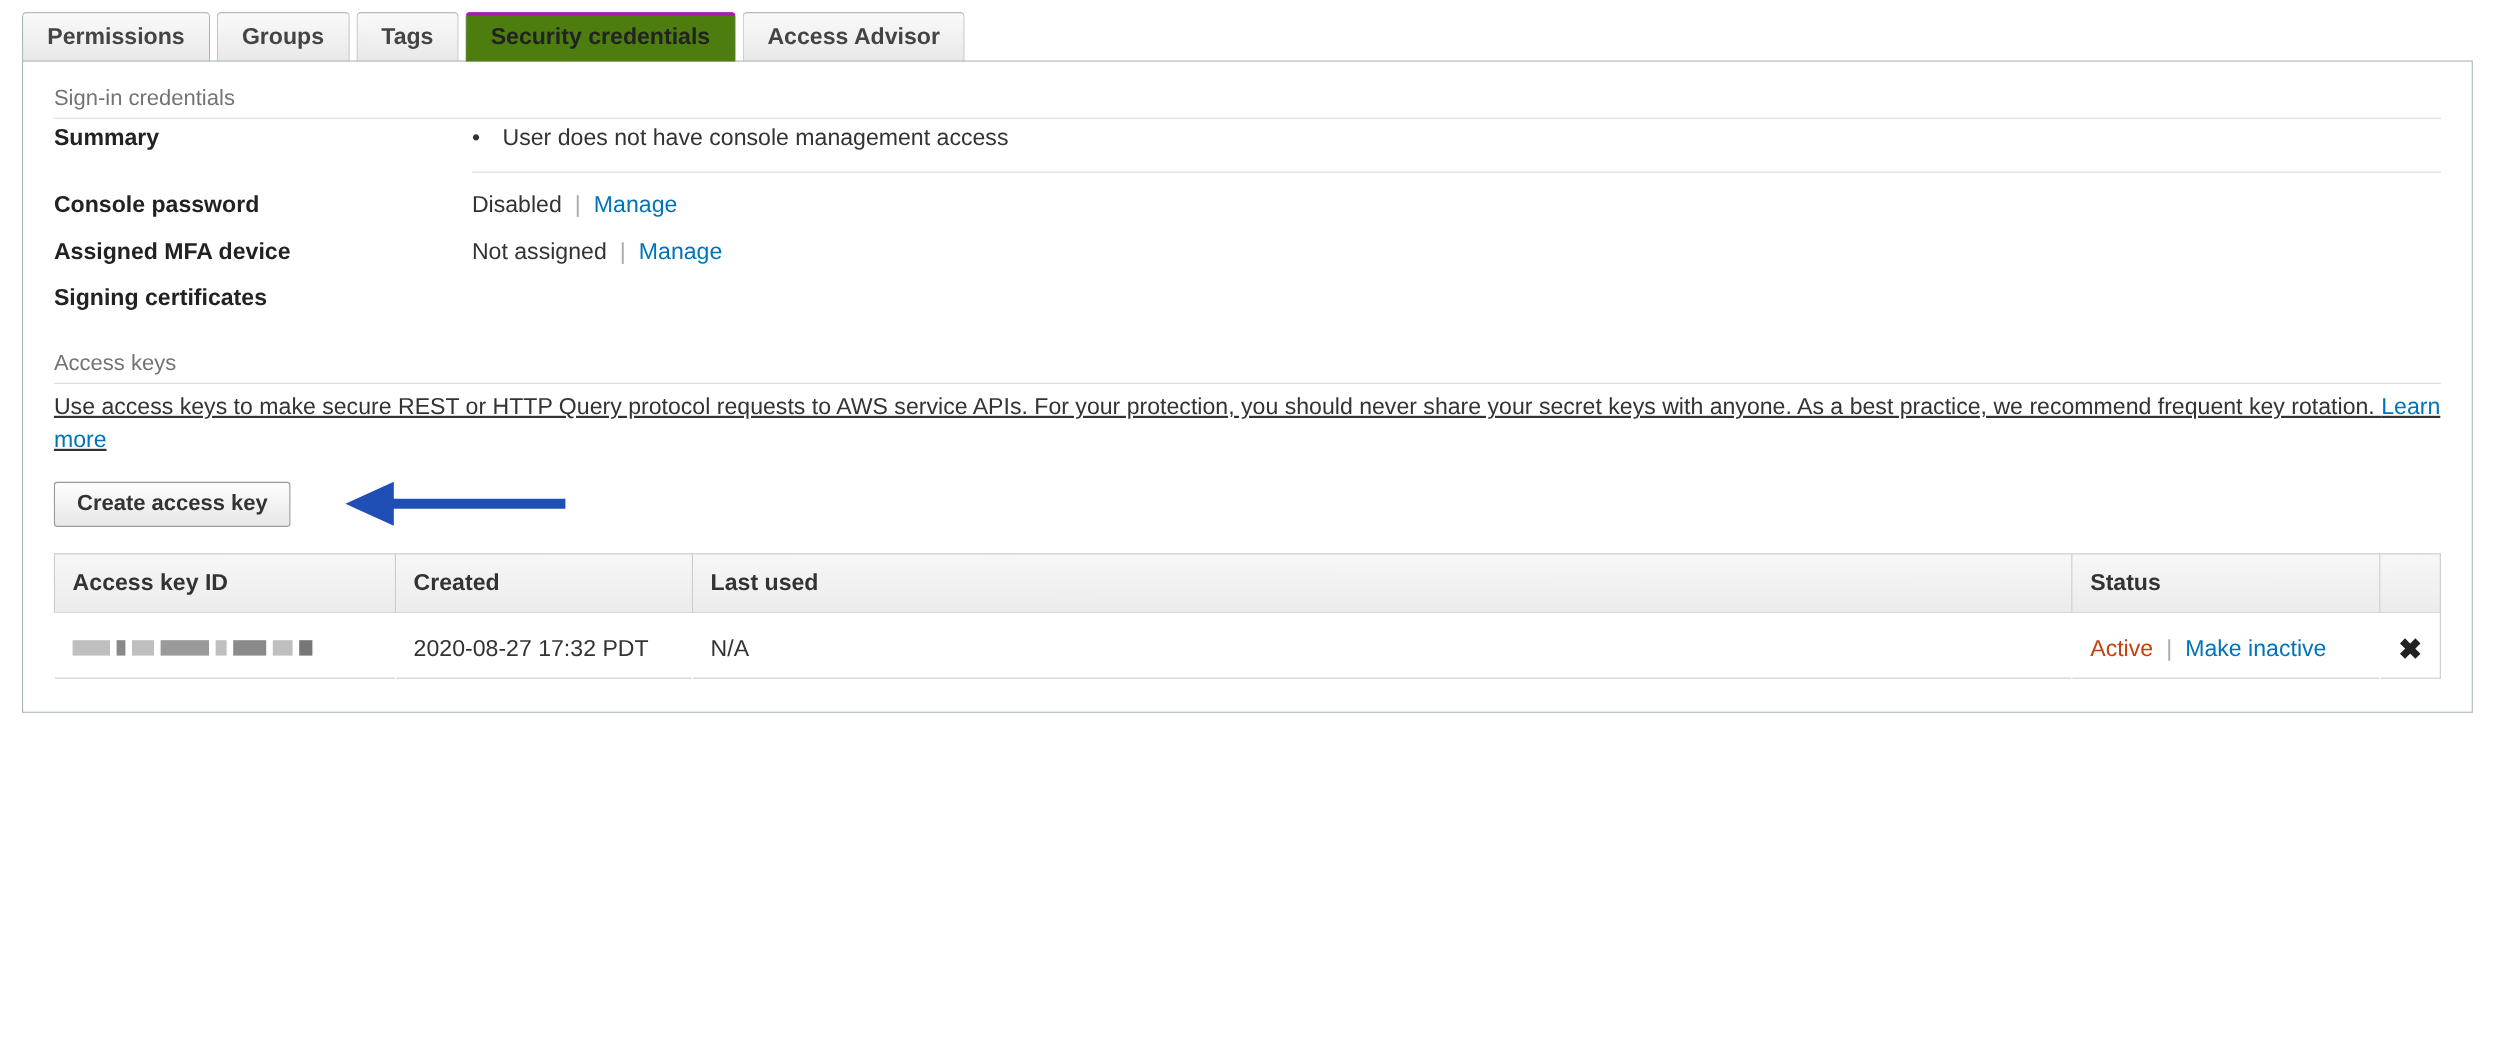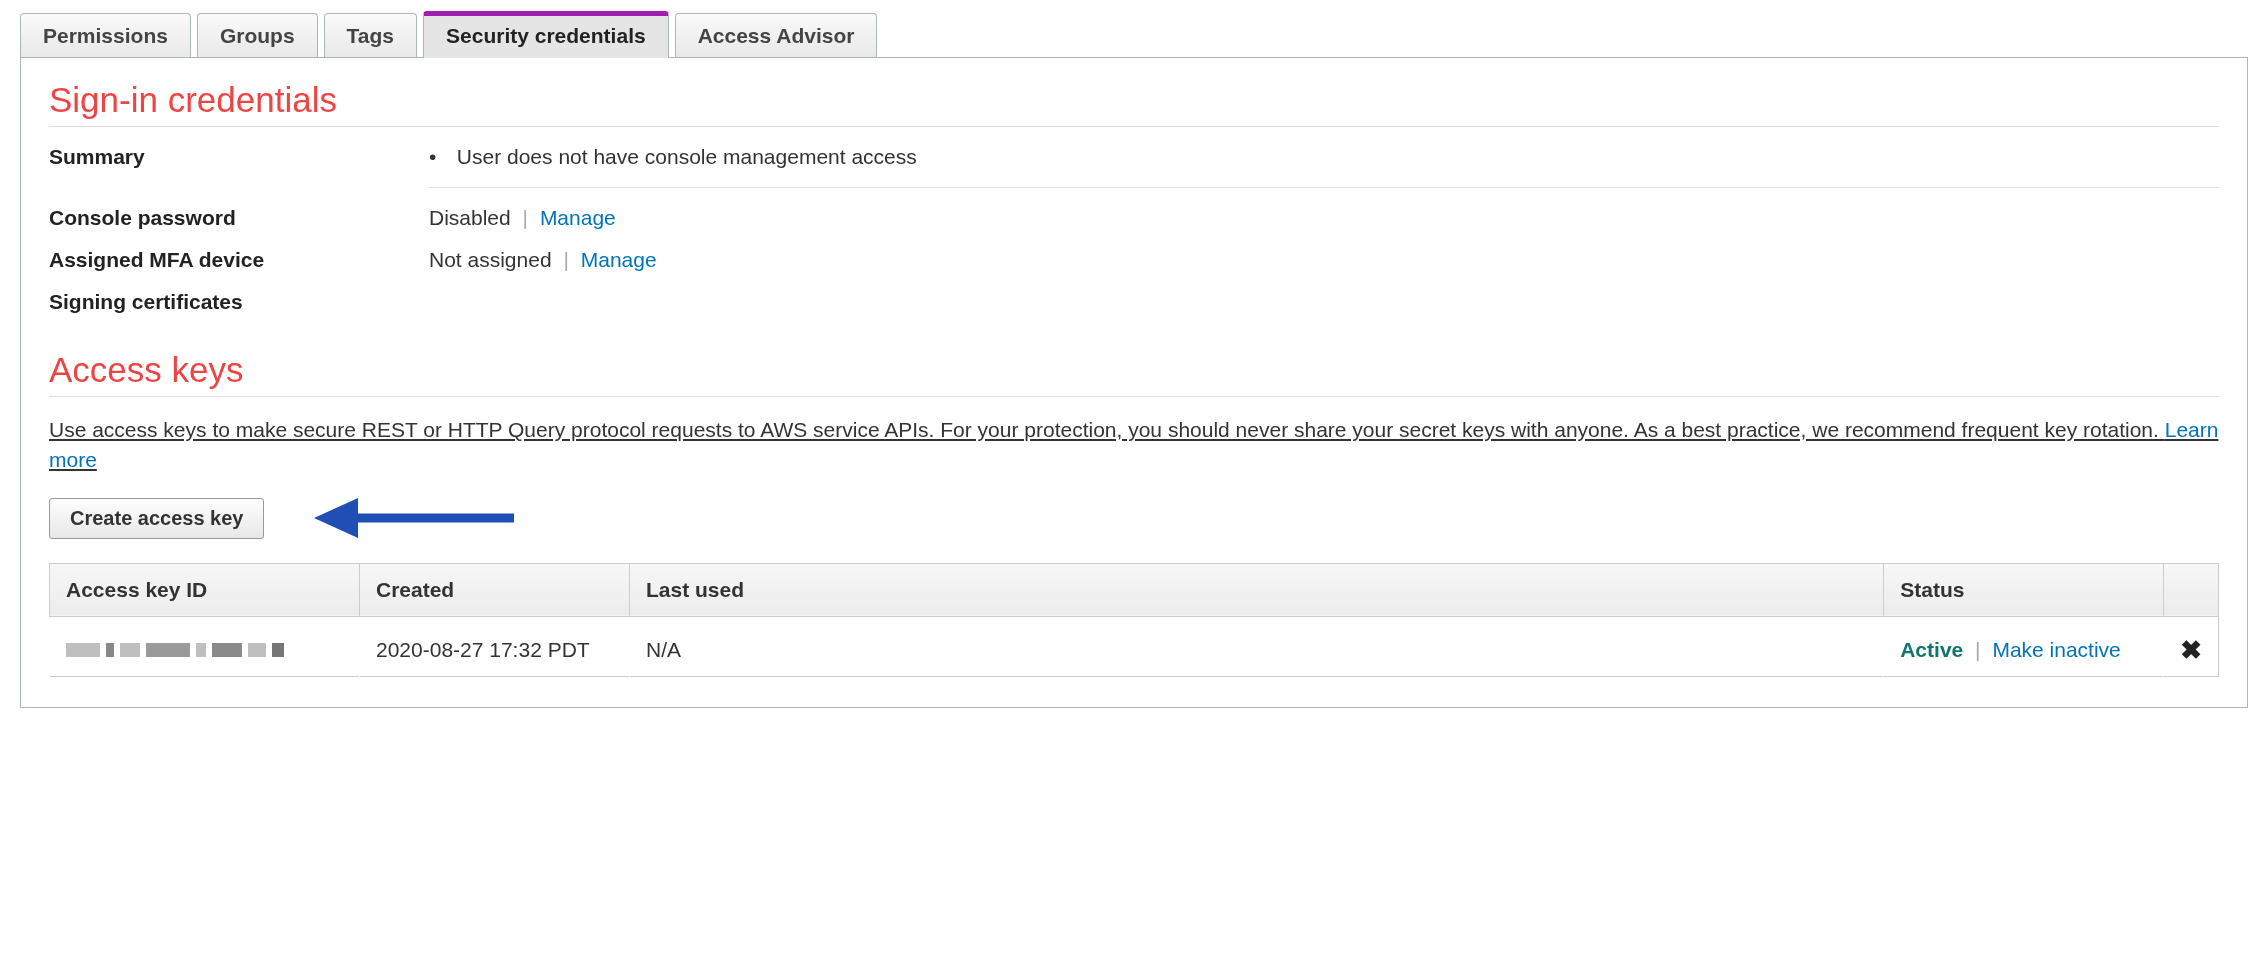--- a/index.html
+++ b/index.html
@@ -22,39 +22,39 @@
     padding: 10px 22px;
     border-radius: 4px 4px 0 0;
     font-size: 21px;
     font-weight: 700;
     color: #444;
     cursor: pointer;
     position: relative;
     top: 1px;
   }
   .tab.active {
-    background: #e5e5e5;
-    border-top: 5px solid #a21caf;
+    background: #4d7c0f;
+    border-top: 3px solid #a21caf;
     color: #222;
     padding-top: 8px;
     z-index: 2;
   }
   .panel {
     border: 1px solid #aab7b8;
     padding: 22px 28px 30px 28px;
     position: relative;
     top: 0px;
   }
   h2.section-title {
     font-weight: 400;
-    font-size: 35px;
-    color: #ef4444;
+    font-size: 20px;
+    color: #737373;
     padding-bottom: 6px;
     border-bottom: 1px solid #ddd;
-    margin-bottom: 18px;
+    margin-bottom: 6px;
   }
   .signin-grid {
     display: grid;
     grid-template-columns: 380px 1fr;
     row-gap: 18px;
     align-items: start;
     margin-bottom: 36px;
   }
   .field-label {
     font-weight: 700;
@@ -146,22 +146,22 @@
   }
   .redacted span:nth-child(1){width:34px;}
   .redacted span:nth-child(2){width:8px;background:#888;}
   .redacted span:nth-child(3){width:20px;}
   .redacted span:nth-child(4){width:44px;background:#9a9a9a;}
   .redacted span:nth-child(5){width:10px;}
   .redacted span:nth-child(6){width:30px;background:#8a8a8a;}
   .redacted span:nth-child(7){width:18px;}
   .redacted span:nth-child(8){width:12px;background:#777;}
   .status-active {
-    color: #0f766e;
-    font-weight: 700;
+    color: #c2410c;
+    font-weight: 400;
   }
   .x-icon {
     font-weight: 700;
     font-size: 26px;
     cursor: pointer;
     color: #222;
     text-align: center;
     display: block;
   }
   th.actions-col { width: 50px; }

